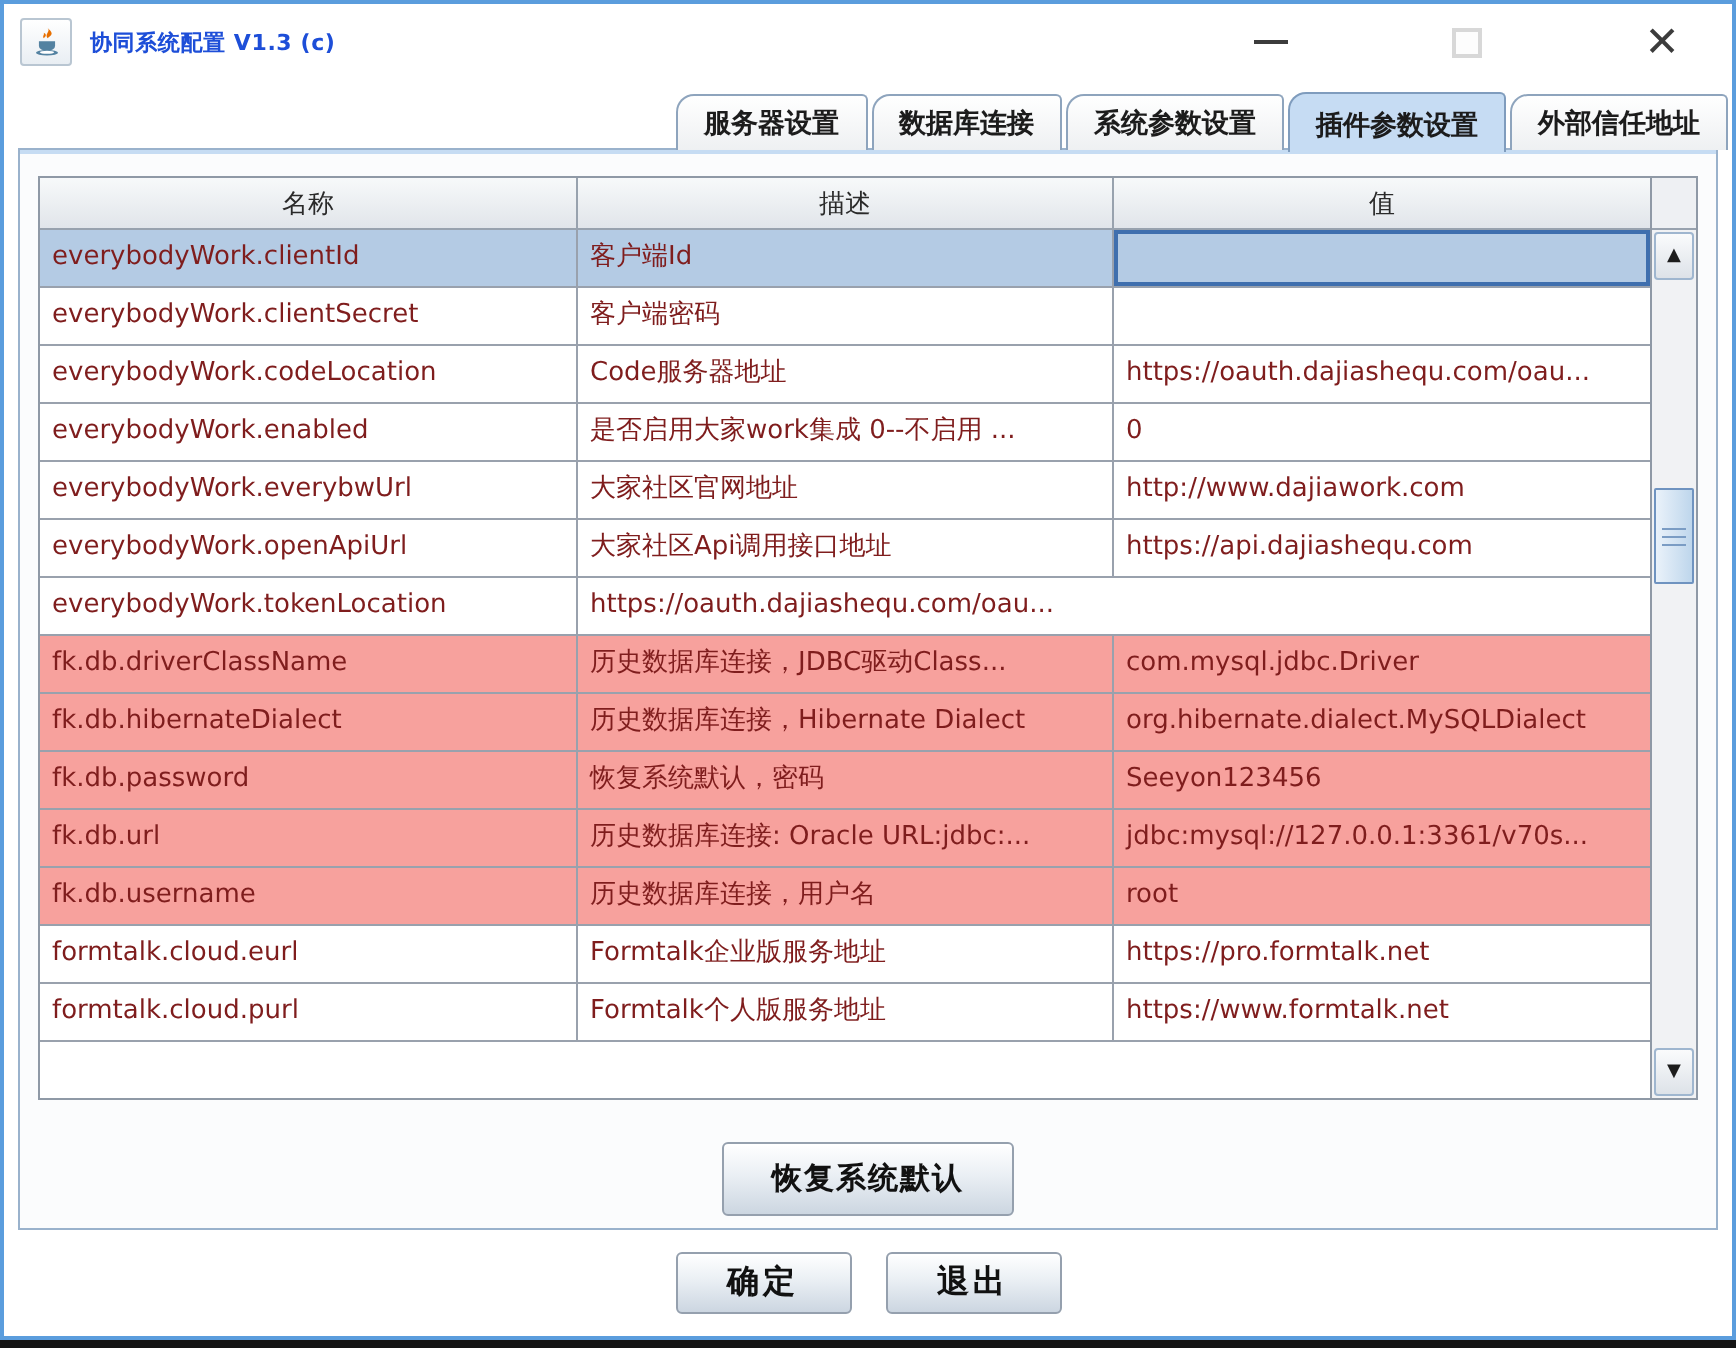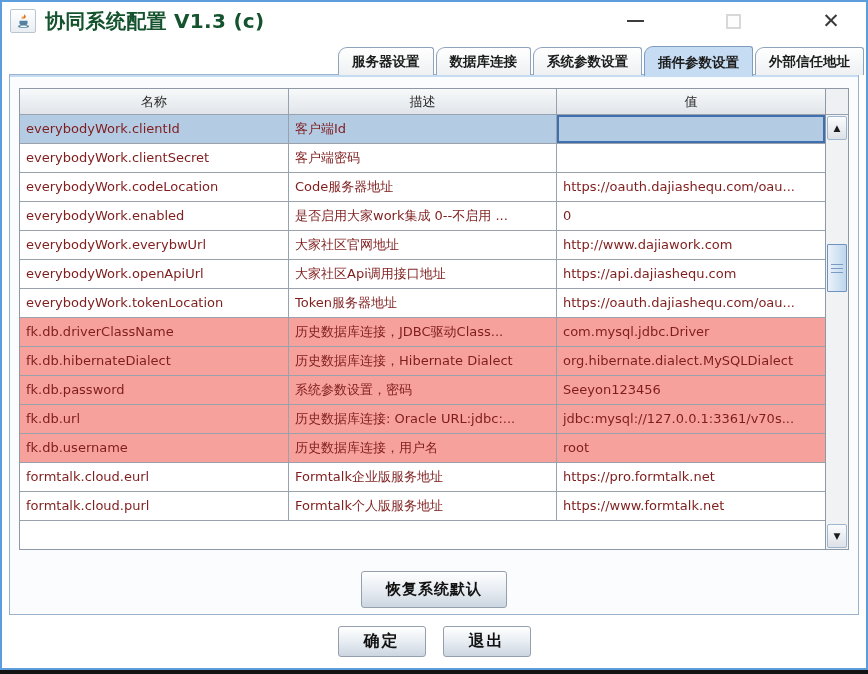--- a/index.html
+++ b/index.html
@@ -28,21 +28,21 @@
     background: #ffffff;
   }
   .app-icon-box {
     width: 26px; height: 24px;
     border: 1px solid #b9c6d2; border-radius: 2px;
     background: linear-gradient(#ffffff, #e9eef3);
     display: flex; align-items: center; justify-content: center;
   }
   .title-text {
     margin-left: 9px;
-    font-size: 20px; font-weight: bold; color: #14532d;
+    font-size: 11px; font-weight: bold; color: #1d4ed8;
     letter-spacing: 0.3px;
   }
   .win-controls {
     margin-left: auto;
     display: flex; align-items: center;
     width: 232px; justify-content: space-between;
     padding-right: 6px;
   }
   .ctl { width: 30px; height: 26px; display: flex; align-items: center; justify-content: center; cursor: default; }
   .ctl-min-glyph { width: 17px; border-top: 2px solid #3c3c3c; }
@@ -243,39 +243,38 @@
   </div>
 
   <div class="trow normal">
     <div class="td c-name col-name">everybodyWork.openApiUrl</div>
     <div class="td c-desc col-desc">大家社区Api调用接口地址</div>
     <div class="td c-value col-value">https://api.dajiashequ.com</div>
   </div>
 
   <div class="trow normal">
     <div class="td c-name col-name">everybodyWork.tokenLocation</div>
-    <div class="td c-desc col-desc">Token服务器地址</div>
     <div class="td c-value col-value">https://oauth.dajiashequ.com/oau...</div>
   </div>
 
   <div class="trow highlight">
     <div class="td c-name col-name">fk.db.driverClassName</div>
     <div class="td c-desc col-desc">历史数据库连接，JDBC驱动Class...</div>
     <div class="td c-value col-value">com.mysql.jdbc.Driver</div>
   </div>
 
   <div class="trow highlight">
     <div class="td c-name col-name">fk.db.hibernateDialect</div>
     <div class="td c-desc col-desc">历史数据库连接，Hibernate Dialect</div>
     <div class="td c-value col-value">org.hibernate.dialect.MySQLDialect</div>
   </div>
 
   <div class="trow highlight">
     <div class="td c-name col-name">fk.db.password</div>
-    <div class="td c-desc col-desc">系统参数设置，密码</div>
+    <div class="td c-desc col-desc">恢复系统默认，密码</div>
     <div class="td c-value col-value">Seeyon123456</div>
   </div>
 
   <div class="trow highlight">
     <div class="td c-name col-name">fk.db.url</div>
     <div class="td c-desc col-desc">历史数据库连接: Oracle URL:jdbc:...</div>
     <div class="td c-value col-value">jdbc:mysql://127.0.0.1:3361/v70s...</div>
   </div>
 
   <div class="trow highlight">

